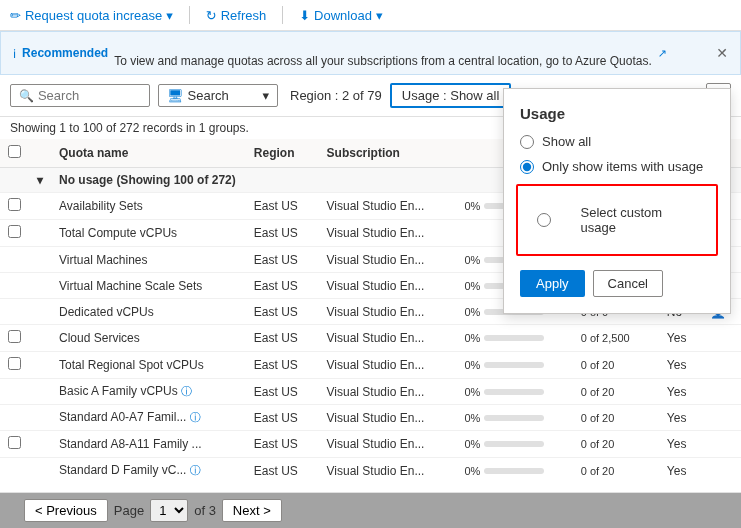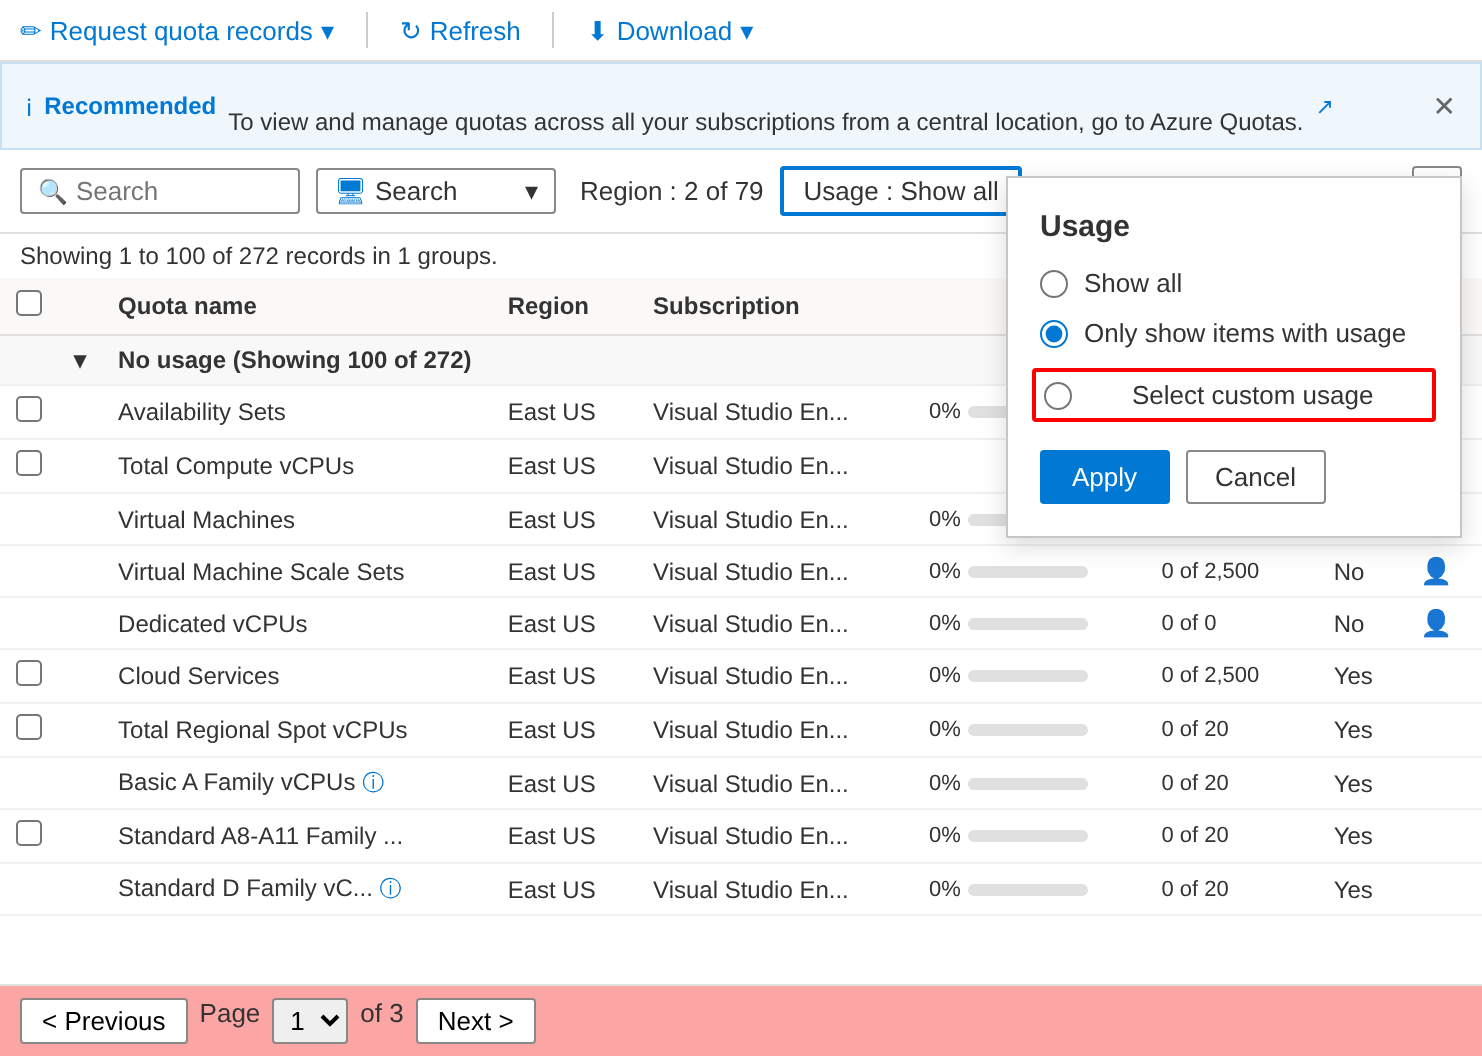--- a/index.html
+++ b/index.html
@@ -45,32 +45,32 @@
     .dropdown-popup h3 { font-size: 15px; font-weight: 600; margin-bottom: 12px; }
     .radio-group { display: flex; flex-direction: column; gap: 10px; }
     .radio-item { display: flex; align-items: center; gap: 8px; cursor: pointer; font-size: 13px; }
     .radio-item input[type=radio] { accent-color: #0078d4; width: 14px; height: 14px; }
     .radio-custom-border { border: 2px solid red; padding: 4px; border-radius: 2px; display: flex; align-items: center; gap: 6px; margin: 0 -4px; }
     .popup-actions { display: flex; gap: 8px; margin-top: 14px; }
     .btn-apply { background: #0078d4; color: #fff; border: none; padding: 5px 16px; cursor: pointer; font-size: 13px; border-radius: 2px; }
     .btn-cancel { background: #fff; color: #333; border: 1px solid #8a8886; padding: 5px 14px; cursor: pointer; font-size: 13px; border-radius: 2px; }
 
     
-    .pagination { display: flex; gap: 6px; padding: 6px 10px; border-top: 1px solid #e0e0e0; background: #fca5a5; position: absolute; bottom: 0; left: 0; right: 0; }
+    .pagination { display: flex; align-items: center; gap: 6px; padding: 6px 24px; border-top: 1px solid #e0e0e0; background: #a3a3a3; position: absolute; bottom: 0; left: 0; right: 0; }
     .page-btn { border: 1px solid #8a8886; background: #fff; padding: 3px 10px; cursor: pointer; font-size: 13px; border-radius: 2px; }
     .page-label { font-size: 13px; }
     .page-select { border: 1px solid #8a8886; padding: 2px 4px; font-size: 13px; border-radius: 2px; }
   </style>
 </head>
 <body>
 
 <div class="toolbar">
   <button class="toolbar-btn">
     <span>✏</span>
-    <span>Request quota records</span>
+    <span>Request quota increase</span>
     <span>▾</span>
   </button>
   <div class="toolbar-separator"></div>
   <button class="toolbar-btn">
     <span>↻</span>
     <span>Refresh</span>
   </button>
   <div class="toolbar-separator"></div>
   <button class="toolbar-btn">
     <span>⬇</span>
@@ -295,20 +295,42 @@
             </div>
     </td>
     <td style="font-size:11px;">0 of 20</td>
     <td>Yes</td>
     <td>
       
     </td>
   </tr>
         <tr>
     <td class="checkbox-col">
+      
+    </td>
+    <td></td>
+    <td>Standard A0-A7 Famil... <span style="color:#0078d4;cursor:pointer;font-size:11px;">ⓘ</span></td>
+    <td>East US</td>
+    <td>Visual Studio En...</td>
+    <td>
+      <div style="display:flex;align-items:center;gap:4px;">
+              <span style="font-size:11px;">0%</span>
+              <div class="progress-bar-container">
+                <div class="progress-bar" style="width:0%"></div>
+              </div>
+            </div>
+    </td>
+    <td style="font-size:11px;">0 of 20</td>
+    <td>Yes</td>
+    <td>
+      
+    </td>
+  </tr>
+        <tr>
+    <td class="checkbox-col">
       <input type="checkbox" style="">
     </td>
     <td></td>
     <td>Standard A8-A11 Family ...</td>
     <td>East US</td>
     <td>Visual Studio En...</td>
     <td>
       <div style="display:flex;align-items:center;gap:4px;">
               <span style="font-size:11px;">0%</span>
               <div class="progress-bar-container">
@@ -353,21 +375,21 @@
   <div class="radio-group">
     <label class="radio-item">
       <input type="radio" name="usage" style="">
       <span>Show all</span>
     </label>
     <label class="radio-item">
       <input type="radio" name="usage" checked="" style="">
       <span>Only show items with usage</span>
     </label>
     <div class="radio-custom-border">
-      <label class="radio-item" style="margin:0;gap:30px;">
+      <label class="radio-item" style="margin:15px;gap:30px;">
         <input type="radio" name="usage" style="">
         <span>Select custom usage</span>
       </label>
     </div>
   </div>
   <div class="popup-actions">
     <button class="btn-apply">Apply</button>
     <button class="btn-cancel">Cancel</button>
   </div>
 </div>

